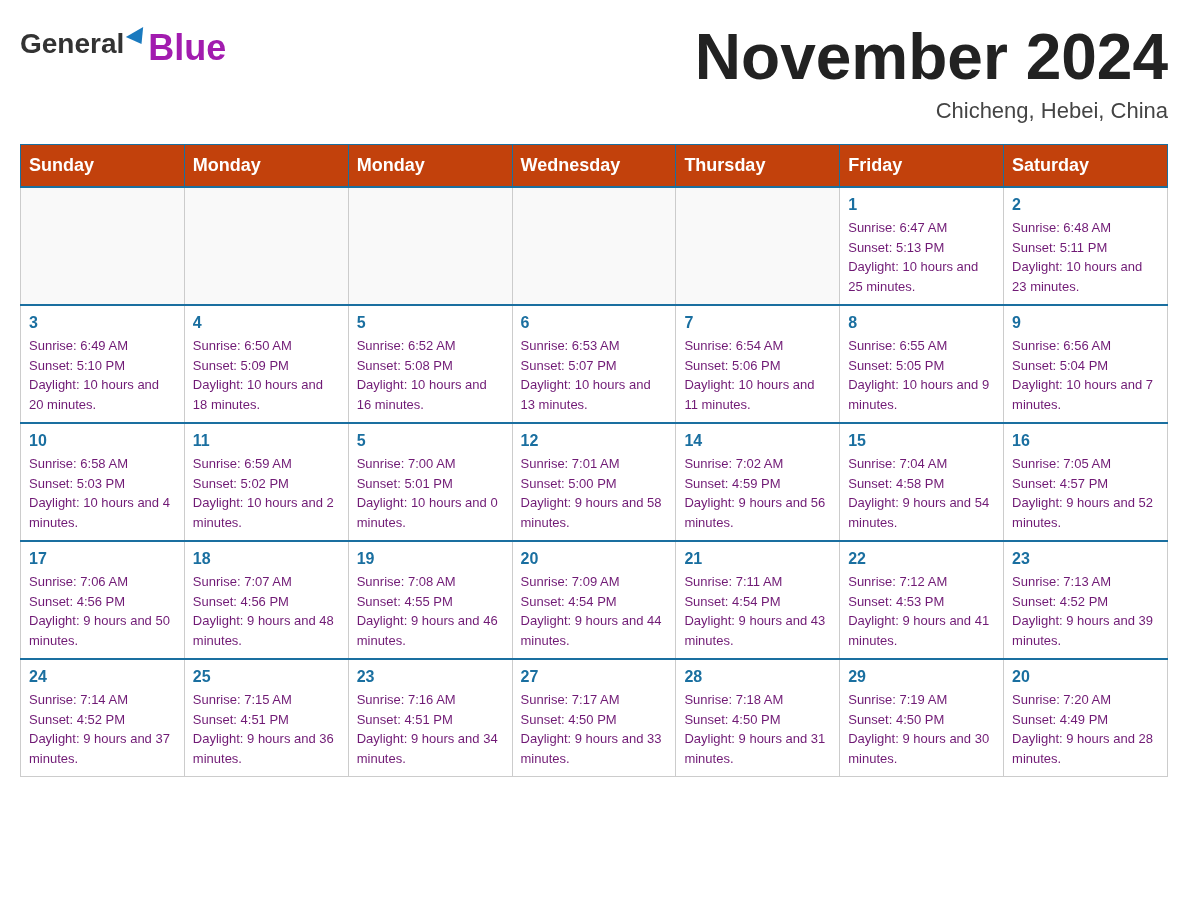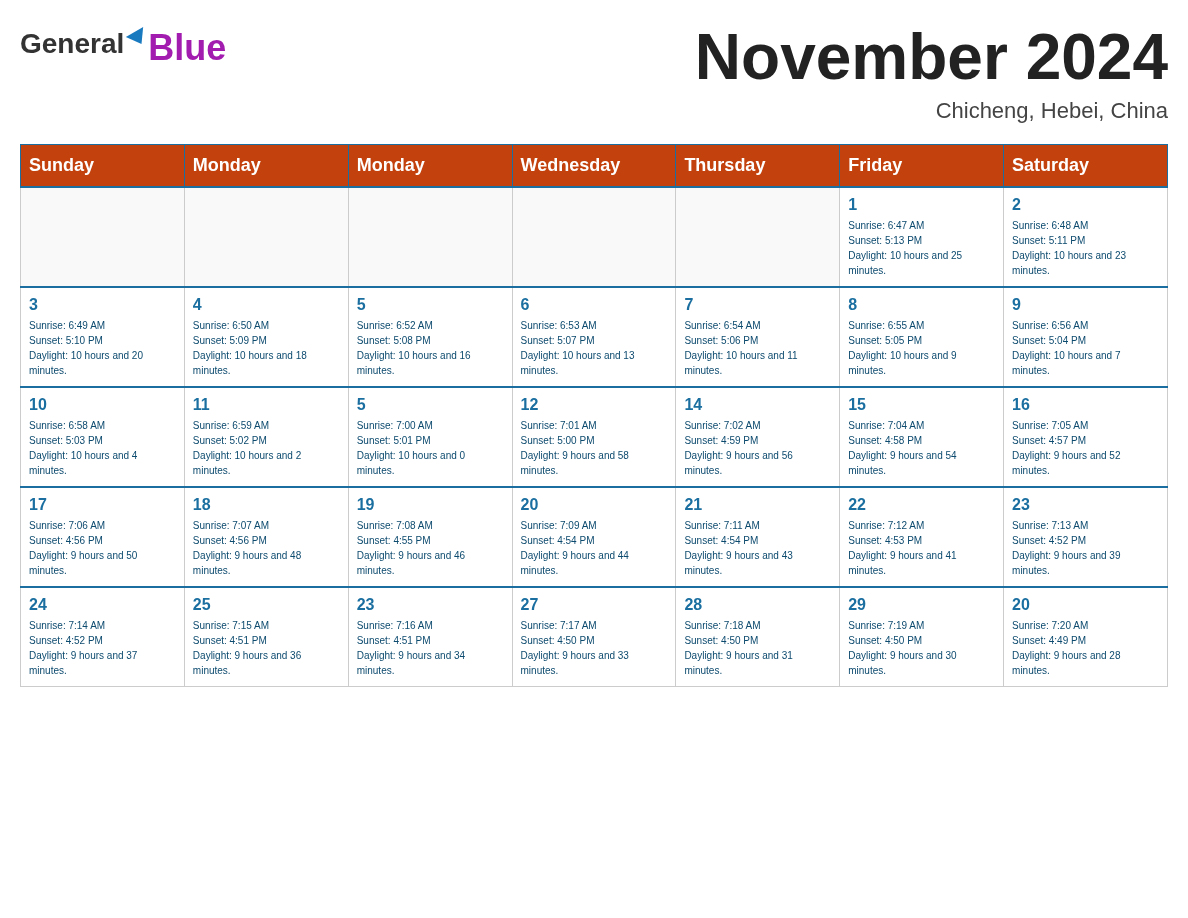--- a/index.html
+++ b/index.html
@@ -87,22 +87,22 @@
       color: #333;
     }
     .day-number {
       font-size: 16px;
       font-weight: bold;
       color: #1a6fa0;
       display: block;
       margin-bottom: 4px;
     }
     .day-info {
-      font-size: 10px;
-      color: #0c4a6e;
+      font-size: 13px;
+      color: #701a75;
       line-height: 1.5;
     }
     .empty-cell {
       background: #f9f9f9;
     }
     tr.week-row td {
       border-top: 2px solid #1a6fa0;
     }
   </style>
 </head>

